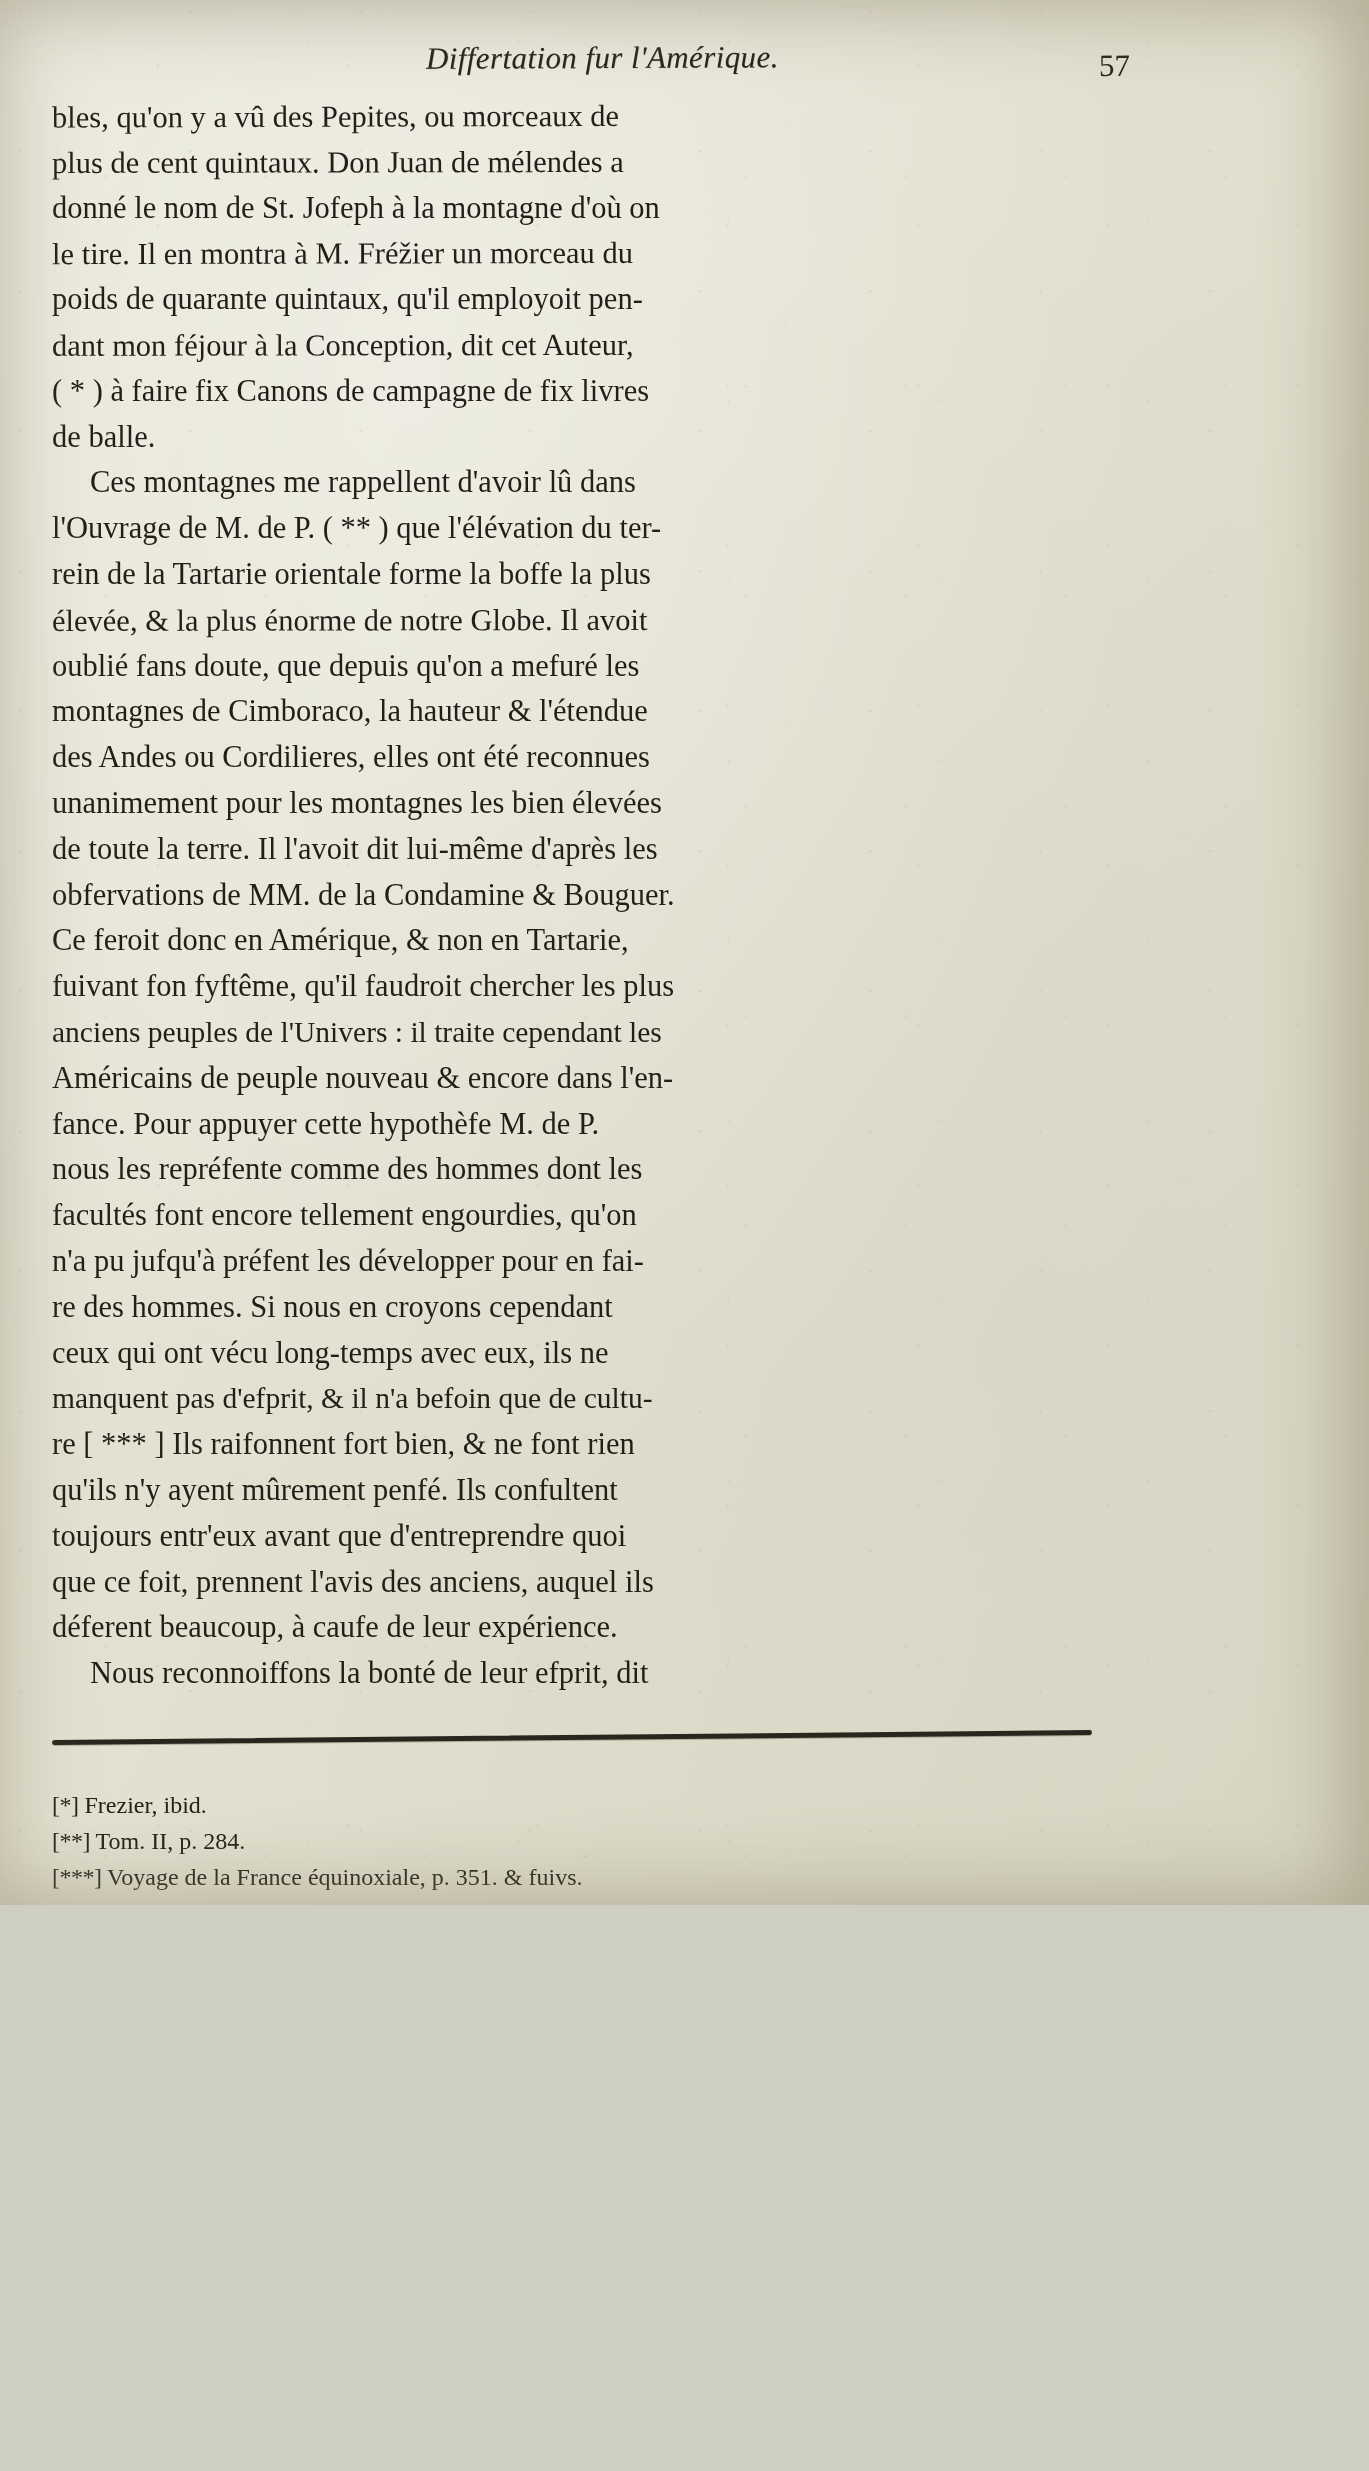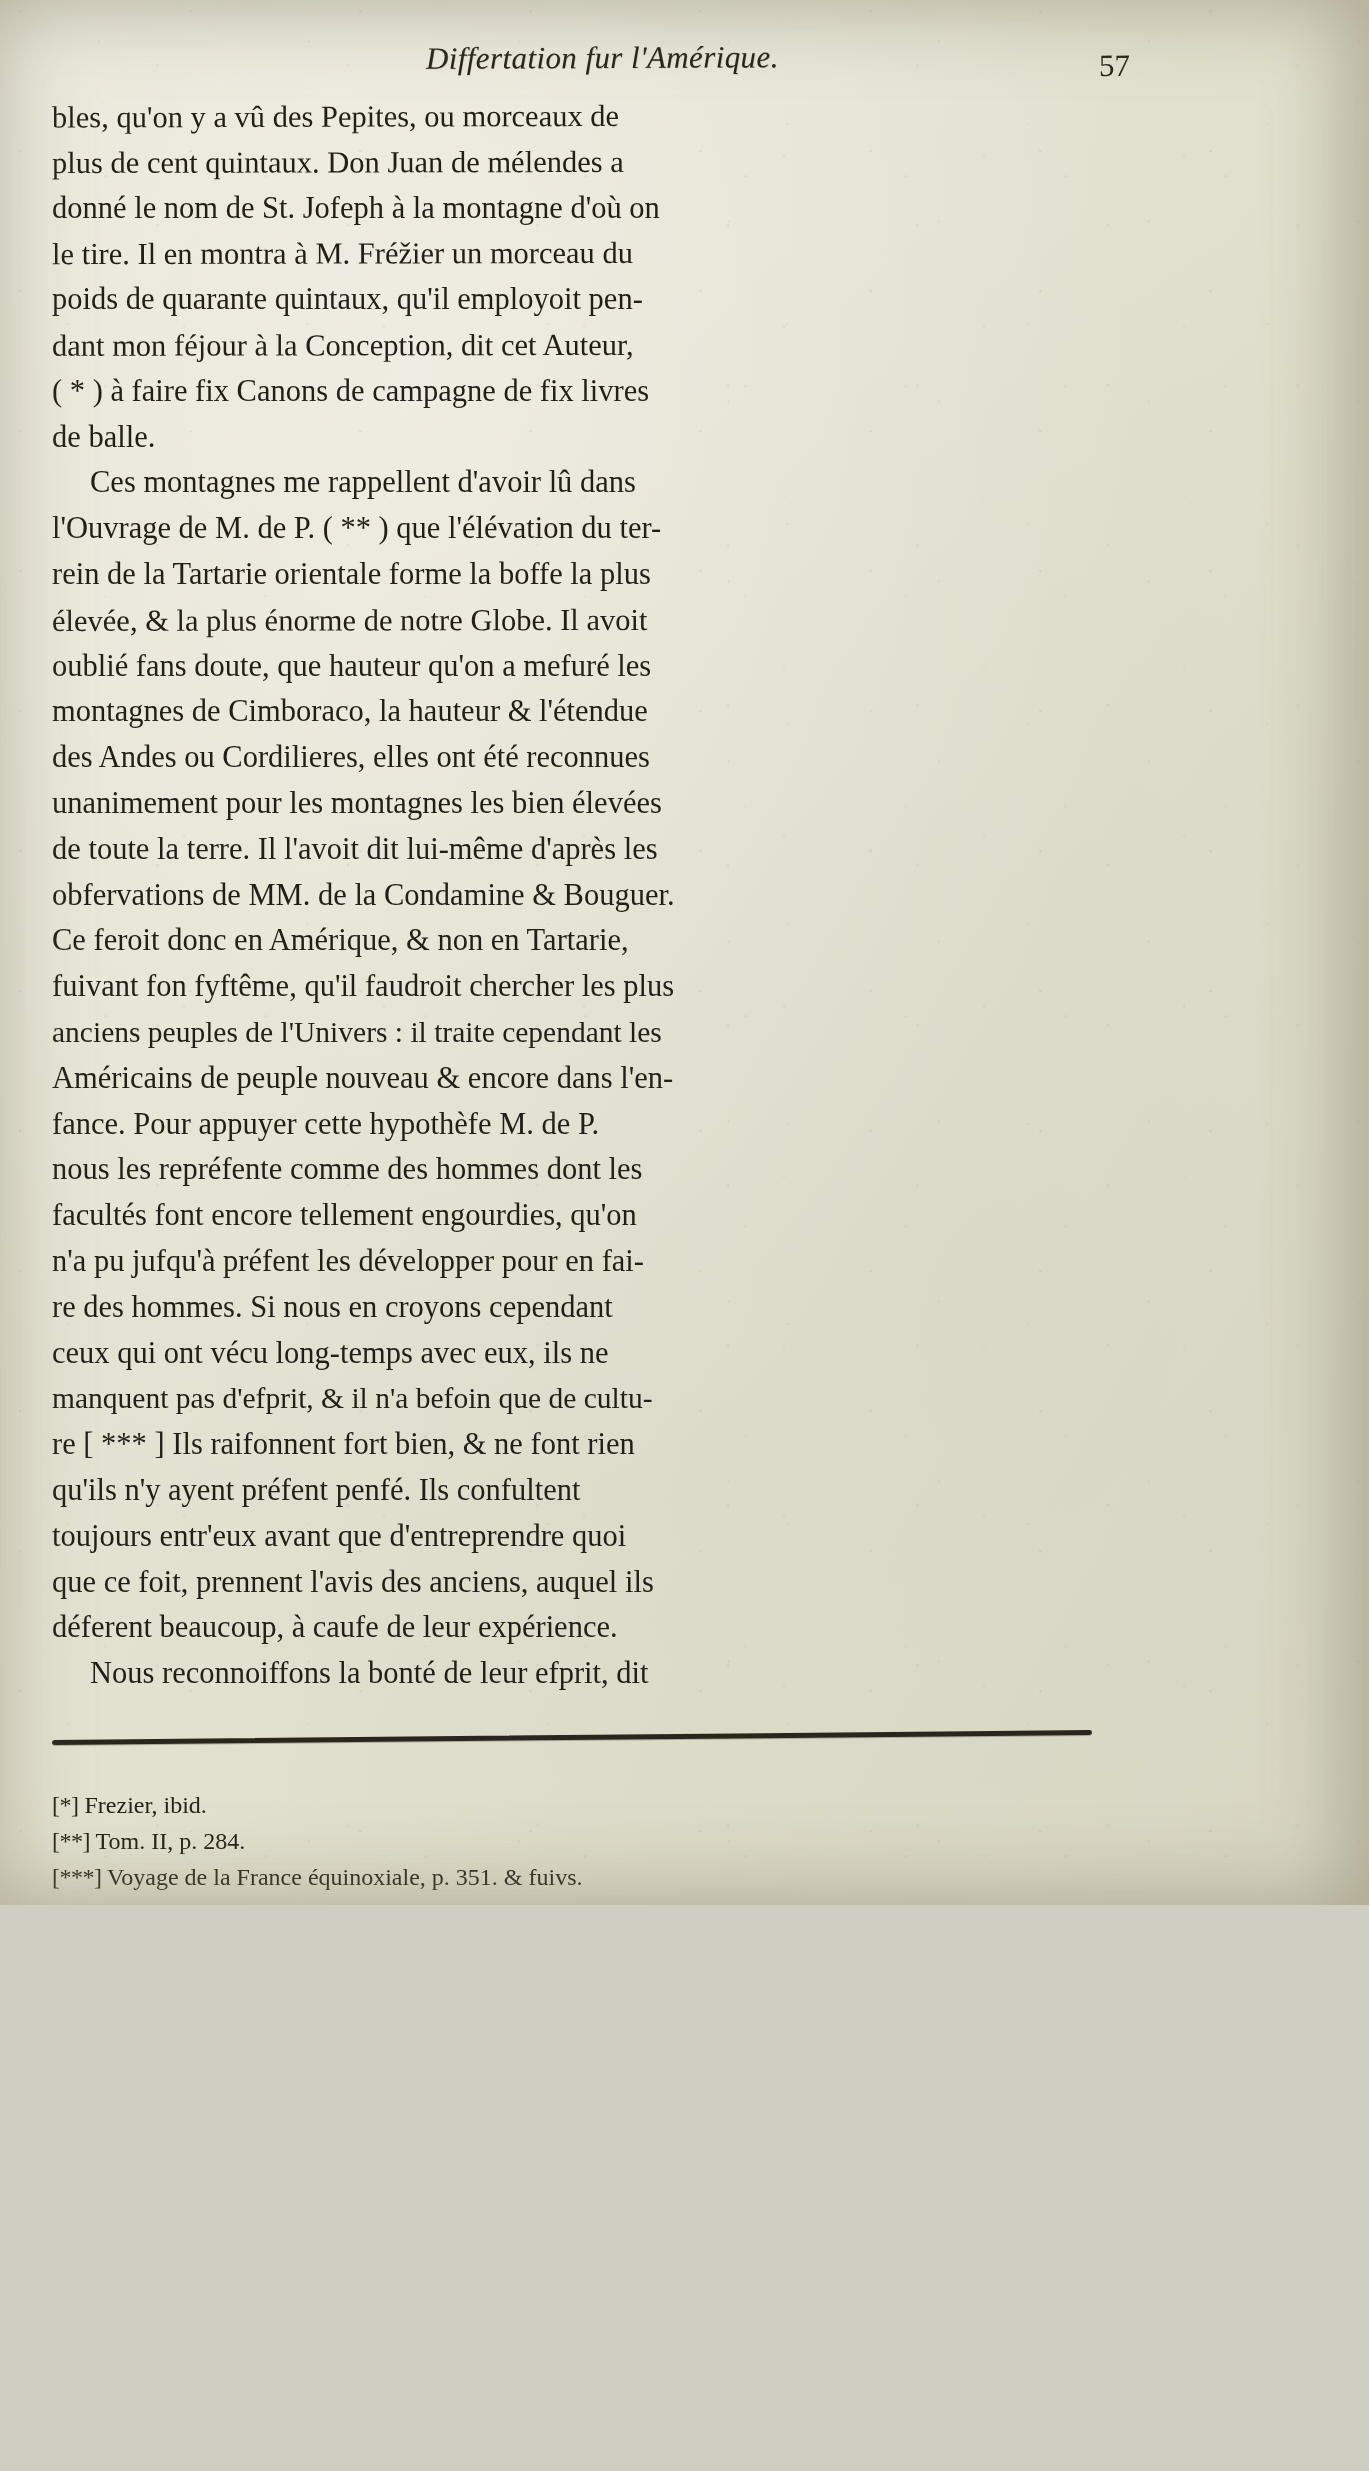--- a/index.html
+++ b/index.html
@@ -165,39 +165,39 @@
         <span class="ln" style="transform:rotate(-0.08deg)">dant mon féjour à la Conception, dit cet Auteur,</span>
         <span class="ln">( * ) à faire fix Canons de campagne de fix livres</span>
         <span class="ln">de balle.</span>
       </p>
 
       <p>
         <span class="ln" style="padding-left:38px">Ces montagnes me rappellent d'avoir lû dans</span>
         <span class="ln">l'Ouvrage de M. de P. ( ** ) que l'élévation du ter-</span>
         <span class="ln">rein de la Tartarie orientale forme la boffe la plus</span>
         <span class="ln" style="transform:rotate(-0.1deg)">élevée, &amp; la plus énorme de notre Globe. Il avoit</span>
-        <span class="ln">oublié fans doute, que hauteur qu'on a mefuré les</span>
+        <span class="ln">oublié fans doute, que depuis qu'on a mefuré les</span>
         <span class="ln">montagnes de Cimboraco, la hauteur &amp; l'étendue</span>
         <span class="ln">des Andes ou Cordilieres, elles ont été reconnues</span>
         <span class="ln">unanimement pour les montagnes les bien élevées</span>
         <span class="ln">de toute la terre. Il l'avoit dit lui-même d'après les</span>
         <span class="ln">obfervations de MM. de la Condamine &amp; Bouguer.</span>
         <span class="ln">Ce feroit donc en Amérique, &amp; non en Tartarie,</span>
         <span class="ln">fuivant fon fyftême, qu'il faudroit chercher les plus</span>
         <span class="ln" style="font-size:29.5px">anciens peuples de l'Univers : il traite cependant les</span>
         <span class="ln">Américains de peuple nouveau &amp; encore dans l'en-</span>
         <span class="ln">fance. Pour appuyer cette hypothèfe M. de P.</span>
         <span class="ln">nous les repréfente comme des hommes dont les</span>
         <span class="ln">facultés font encore tellement engourdies, qu'on</span>
         <span class="ln">n'a pu jufqu'à préfent les développer pour en fai-</span>
         <span class="ln">re des hommes. Si nous en croyons cependant</span>
         <span class="ln">ceux qui ont vécu long-temps avec eux, ils ne</span>
         <span class="ln" style="font-size:29.5px">manquent pas d'efprit, &amp; il n'a befoin que de cultu-</span>
         <span class="ln">re [ *** ] Ils raifonnent fort bien, &amp; ne font rien</span>
-        <span class="ln">qu'ils n'y ayent préfent penfé. Ils confultent</span>
+        <span class="ln">qu'ils n'y ayent mûrement penfé. Ils confultent</span>
         <span class="ln">toujours entr'eux avant que d'entreprendre quoi</span>
         <span class="ln">que ce foit, prennent l'avis des anciens, auquel ils</span>
         <span class="ln">déferent beaucoup, à caufe de leur expérience.</span>
         <span class="ln"></span>
         <span class="ln"></span>
       </p>
 
       <p>
         <span class="ln" style="padding-left:38px">Nous reconnoiffons la bonté de leur efprit, dit</span>
       </p>

